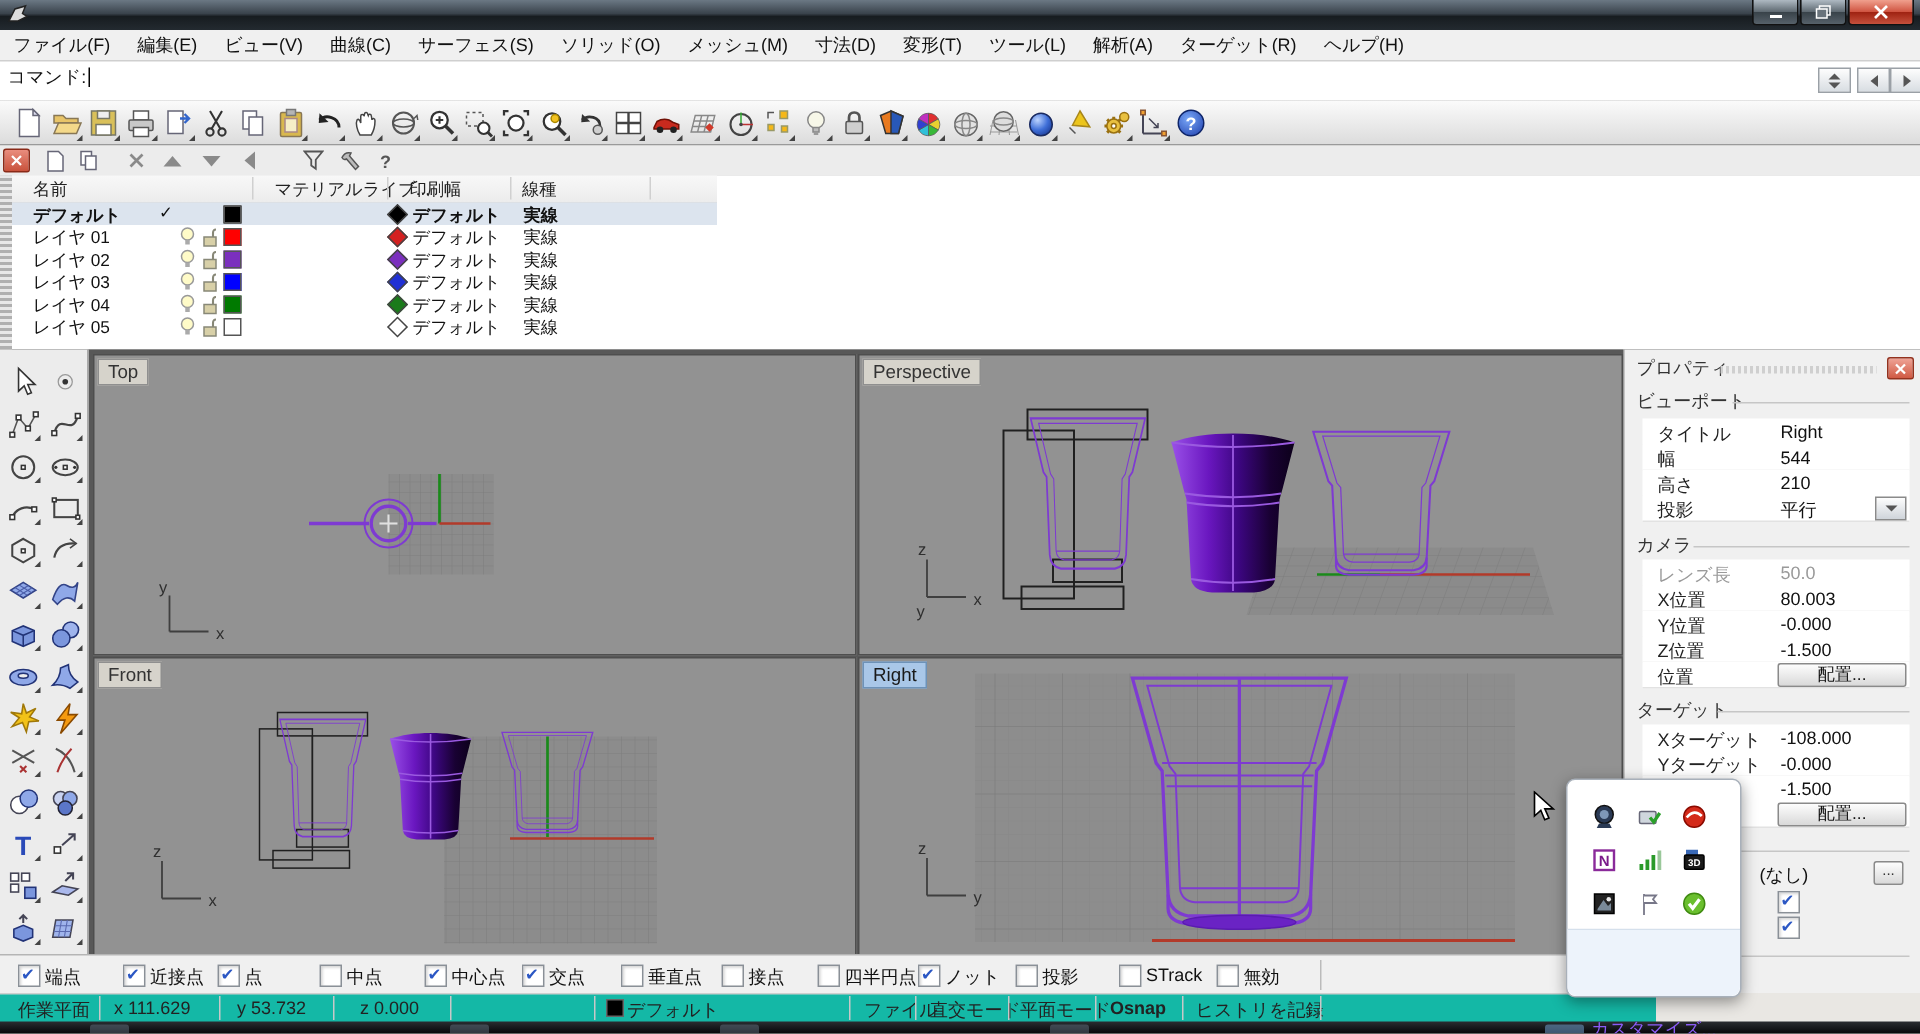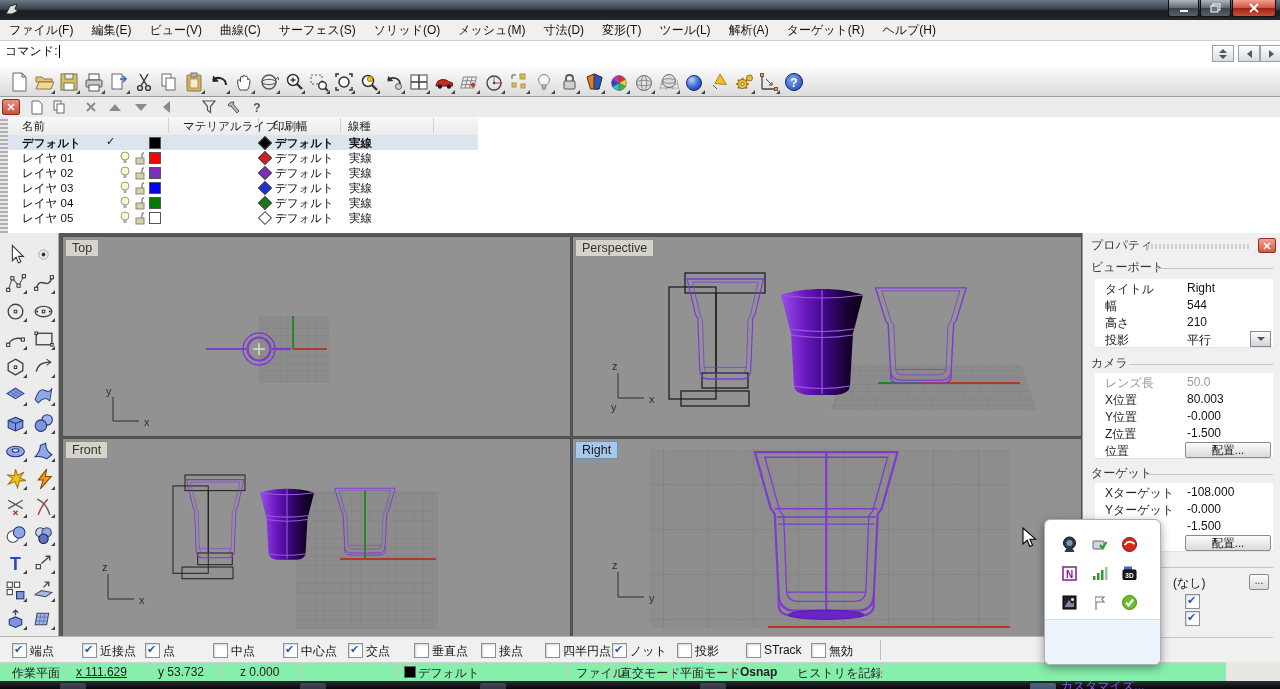--- a/index.html
+++ b/index.html
@@ -90,21 +90,21 @@
   #traybottom{position:absolute;left:0;bottom:0;width:100%;height:44px;background:#edf3fb;border-top:1px solid #d5e0ec;border-radius:0 0 6px 6px;}
   #customize{position:absolute;left:0;top:12px;width:100%;text-align:center;color:#8b5cf6;font-size:12px;margin-top:46px;}
   
   #osnap{left:0;top:636px;width:1083px;height:26px;background:#f0f0f0;border-top:1px solid #b5b5b5;border-bottom:1px solid #b5b5b5;}
   #ogrip{left:0;top:637px;width:8px;height:24px;background:repeating-linear-gradient(#e8e8e8 0 2px,#b0b0b0 2px 4px);}
   .oi{position:absolute;top:6px;height:14px;}
   .oi .cb{left:0;top:0;}
   .olab{position:absolute;left:18px;top:0px;white-space:nowrap;}
   #osep{position:absolute;left:880px;top:3px;width:1px;height:20px;background:#bbb;}
   
-  #status{left:0;top:662px;width:1226px;height:19px;background:#86efac;border-top:1px solid #cFcFcF;}
+  #status{left:0;top:662px;width:1104px;height:19px;background:#14b8a6;border-top:1px solid #cFcFcF;}
   .sfield{position:absolute;top:2px;white-space:nowrap;color:#222;}
   .ssep{position:absolute;top:1px;width:1px;height:16px;background:#c8c8c8;}
   .schip{position:absolute;width:10px;height:10px;background:#000;border:1px solid #666;top:3px;}
   #taskbar{left:0;top:681px;width:1280px;height:8px;background:linear-gradient(#2a2d31,#050608);}
   .tbhint{position:absolute;top:2px;width:26px;height:6px;border-radius:2px 2px 0 0;background:rgba(130,150,170,.35);}
   
   #cursor{left:1022px;top:527px;width:16px;height:22px;z-index:20;}
 </style>
 </head>
 <body>
@@ -1056,21 +1056,21 @@
     <div class="oi" style="left:811px;">
         <div class="cb"></div>
         <span class="olab">無効</span>
       </div>
     <div id="osep"></div>
   </div>
 
   <div class="abs" id="status">
     <span class="sfield" style="left:12px;">作業平面</span>
     <div class="ssep" style="left:66px;"></div>
-    <span class="sfield" style="left:76px;text-decoration:underline;">x 111.629</span>
+    <span class="sfield" style="left:76px;">x 111.629</span>
     <div class="ssep" style="left:146px;"></div>
     <span class="sfield" style="left:158px;">y 53.732</span>
     <div class="ssep" style="left:222px;"></div>
     <span class="sfield" style="left:240px;">z 0.000</span>
     <div class="ssep" style="left:300px;"></div>
     <div class="ssep" style="left:396px;"></div>
     <span class="schip" style="left:404px;"></span>
     <span class="sfield" style="left:418px;">デフォルト</span>
     <div class="ssep" style="left:566px;"></div>
     <span class="sfield" style="left:576px;">ファイル</span>

